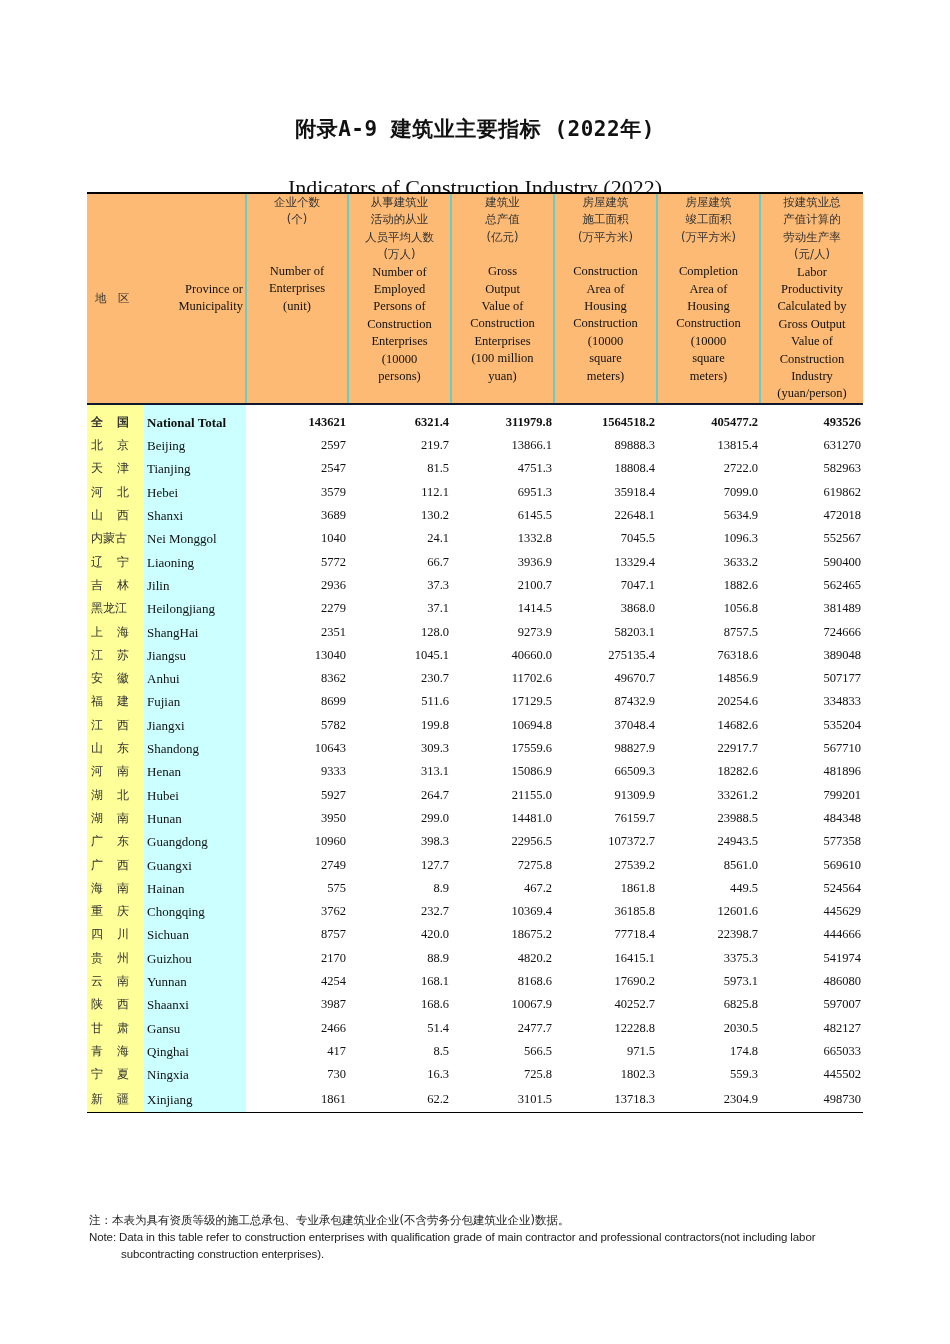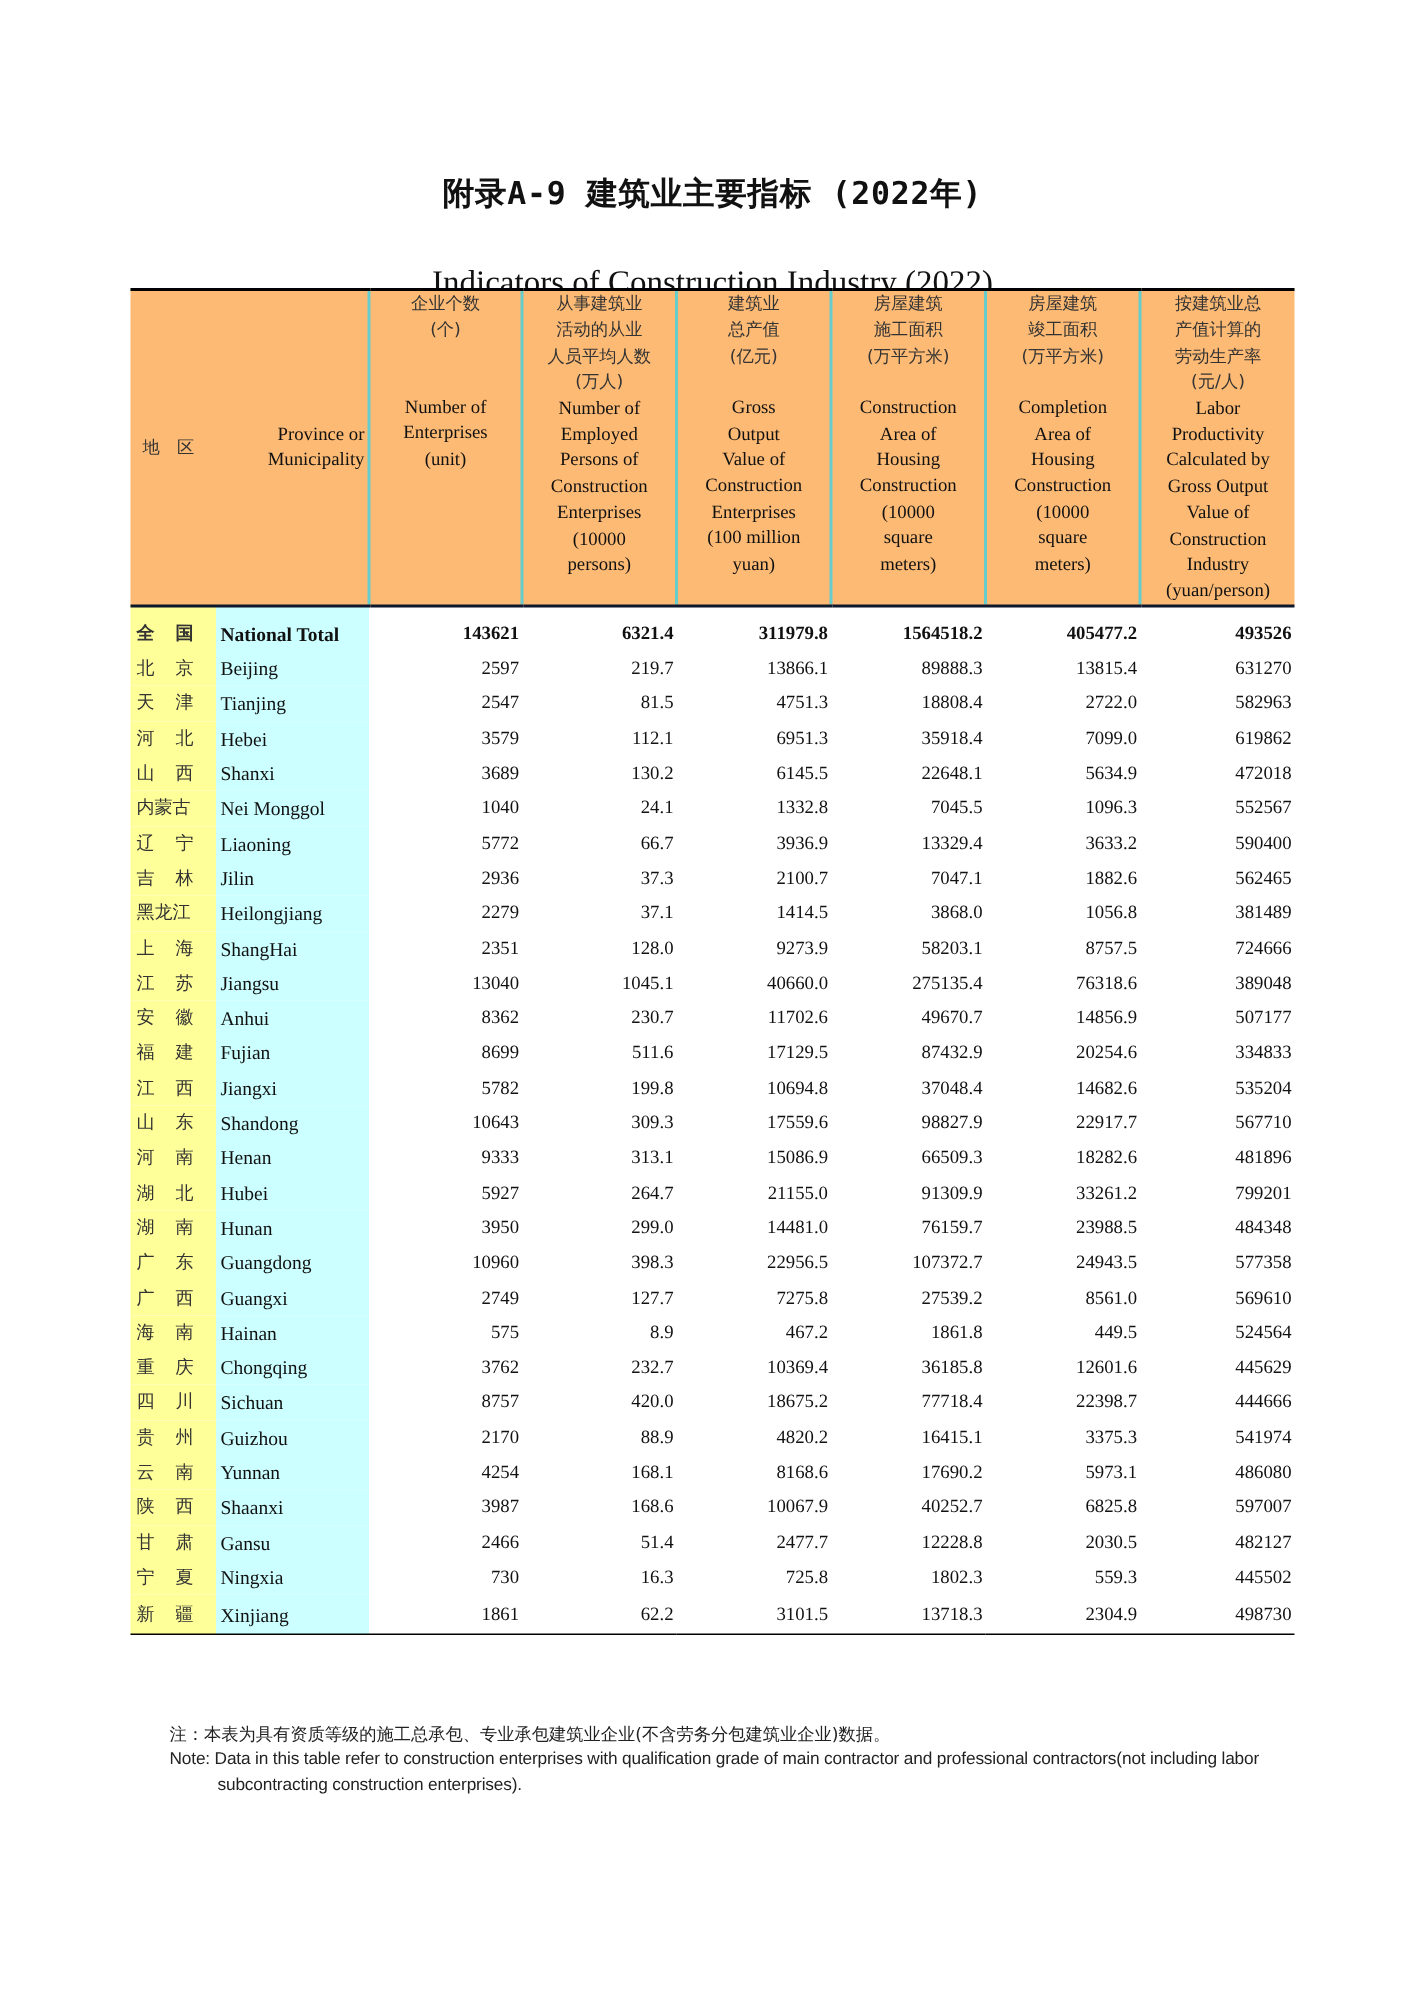--- a/index.html
+++ b/index.html
@@ -14,21 +14,21 @@
     .hdr-cn { font-family: "DejaVu Sans", sans-serif; font-size: 11.5px; color: #333; }
     .gap { height: 17px; }
     table.data tbody td { height: 23.3px; padding: 0; line-height: 23.3px; white-space: nowrap; }
     table.data tbody td.cn { background: #ffff99; font-family: "DejaVu Sans", sans-serif; font-size: 12px; color: #333; padding-left: 4px; letter-spacing: 0; }
     table.data tbody td.en { background: #ccffff; padding-left: 3px; font-size: 13px; }
     table.data tbody td.v { text-align: right; padding-right: 2px; font-size: 12.5px; }
     table.data tbody tr.total td { font-weight: bold; }
     table.data tbody tr.first td { padding-top: 6px; }
     table.data tbody tr.last td { border-bottom: 1.5px solid #000; height: 26px; }
     .cn-wide { display: inline-block; width: 38px; text-align: justify; text-align-last: justify; }
-    .notes { position: absolute; top: 1148px; left: 89px; width: 770px; font-size: 12px; line-height: 17px; margin-left: 24px; }
+    .notes { position: absolute; top: 1212px; left: 89px; width: 770px; font-size: 12px; line-height: 17px; }
     .note-cn { font-family: "DejaVu Sans", sans-serif; font-size: 11.5px; color: #222; }
     .note-en { padding-left: 32px; text-indent: -32px; font-family: "Liberation Sans", sans-serif; font-size: 11.5px; color: #222; letter-spacing: -0.1px; }
   </style>
 </head>
 <body>
 
 <div class="title-cn">附录A-9  建筑业主要指标 (2022年)</div>
 <div class="title-en">Indicators of Construction Industry (2022)</div>
 
 <table class="data">
@@ -388,20 +388,30 @@
         <td class="cn"><span class="cn-wide">甘肃</span></td>
         <td class="en">Gansu</td>
         <td class="v">2466</td>
         <td class="v">51.4</td>
         <td class="v">2477.7</td>
         <td class="v">12228.8</td>
         <td class="v">2030.5</td>
         <td class="v">482127</td>
       </tr>
       <tr class="">
+        <td class="cn"><span class="cn-wide">青海</span></td>
+        <td class="en">Qinghai</td>
+        <td class="v">417</td>
+        <td class="v">8.5</td>
+        <td class="v">566.5</td>
+        <td class="v">971.5</td>
+        <td class="v">174.8</td>
+        <td class="v">665033</td>
+      </tr>
+      <tr class="">
         <td class="cn"><span class="cn-wide">宁夏</span></td>
         <td class="en">Ningxia</td>
         <td class="v">730</td>
         <td class="v">16.3</td>
         <td class="v">725.8</td>
         <td class="v">1802.3</td>
         <td class="v">559.3</td>
         <td class="v">445502</td>
       </tr>
       <tr class="last">

